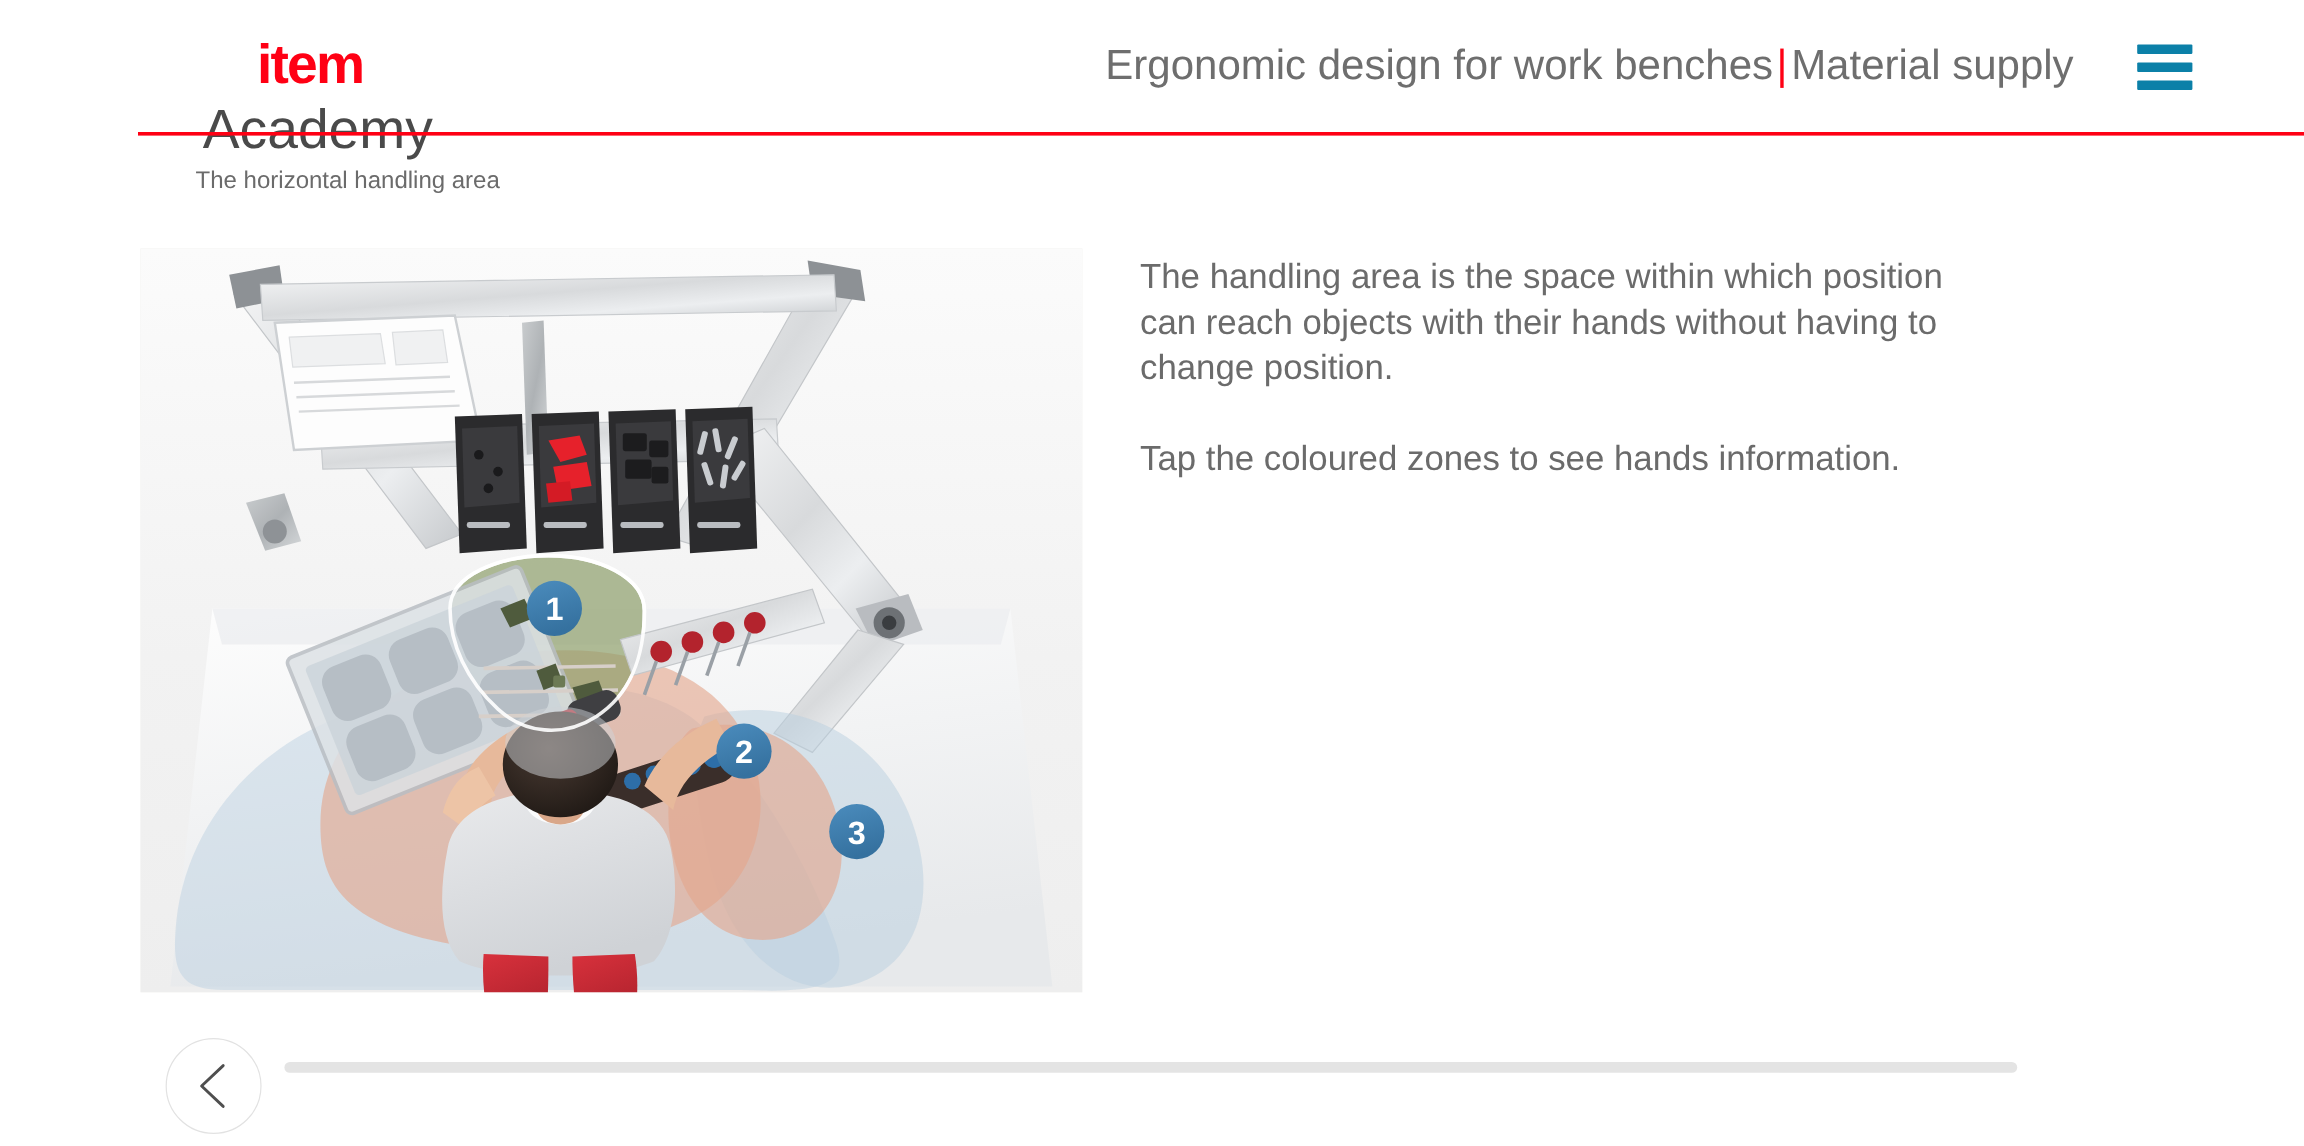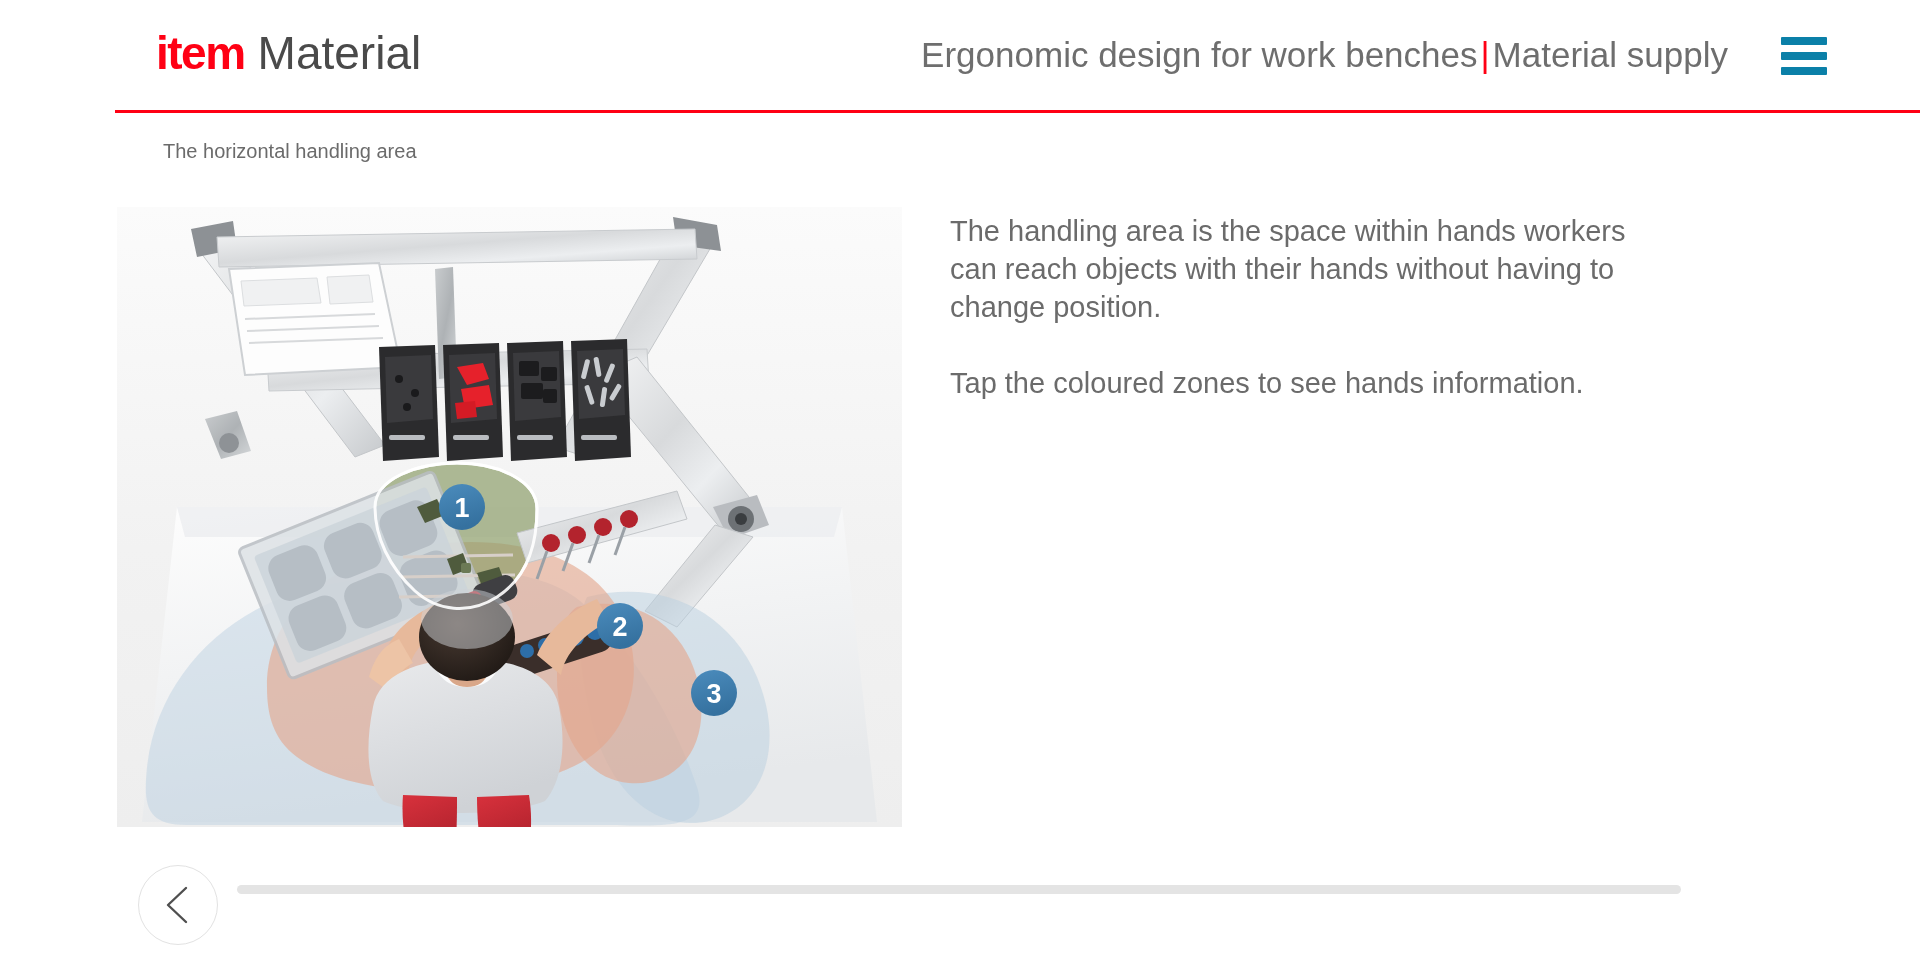--- a/index.html
+++ b/index.html
@@ -28,22 +28,23 @@
     width: 1920px;
     height: 116px;
     display: flex;
     align-items: center;
   }
   .brand {
     position: absolute;
     left: 156px;
     top: 26px;
     display: flex;
-    align-items: flex-start;
+    align-items: center;
     white-space: nowrap;
+    flex-direction: column;
   }
   .brand-item {
     font-size: 46px;
     font-weight: bold;
     color: #ff0014;
     letter-spacing: -1.5px;
     font-family: "Liberation Sans", sans-serif;
   }
   .brand-academy {
     font-size: 46px;
@@ -174,21 +175,21 @@
 </style>
 </head>
 <body>
 
 <div class="page">
 
   <div class="header">
 
     <div class="brand">
       <span class="brand-item">item</span>
-      <span class="brand-academy">Material</span>
+      <span class="brand-academy">Academy</span>
     </div>
 
     <div class="header-title">
       <span>Ergonomic design for work benches</span><span class="sep">|</span><span>Material supply</span>
     </div>
 
     <div class="menu-btn">
       <span></span>
       <span></span>
       <span></span>
@@ -428,21 +429,21 @@
         <text x="503" y="429" text-anchor="middle" font-family="Liberation Sans, sans-serif" font-size="27" font-weight="bold" fill="#ffffff">2</text>
       </g>
       <g>
         <circle cx="597" cy="486" r="23" fill="url(#markerG)"></circle>
         <text x="597" y="496" text-anchor="middle" font-family="Liberation Sans, sans-serif" font-size="27" font-weight="bold" fill="#ffffff">3</text>
       </g>
     </svg>
   </div>
 
   <div class="body-copy">
-    <p>The handling area is the space within hands workers can reach objects with their hands without having to change position.</p>
+    <p>The handling area is the space within which position can reach objects with their hands without having to change position.</p>
     <p class="gap">Tap the coloured zones to see hands information.</p>
   </div>
 
   <div class="footer">
     <div class="nav-prev">
       <svg width="34" height="42" viewBox="0 0 34 42">
         <polyline points="25,4 7,21 25,38" fill="none" stroke="#4f4f4f" stroke-width="2.4" stroke-linecap="round" stroke-linejoin="round"></polyline>
       </svg>
     </div>
   </div>

